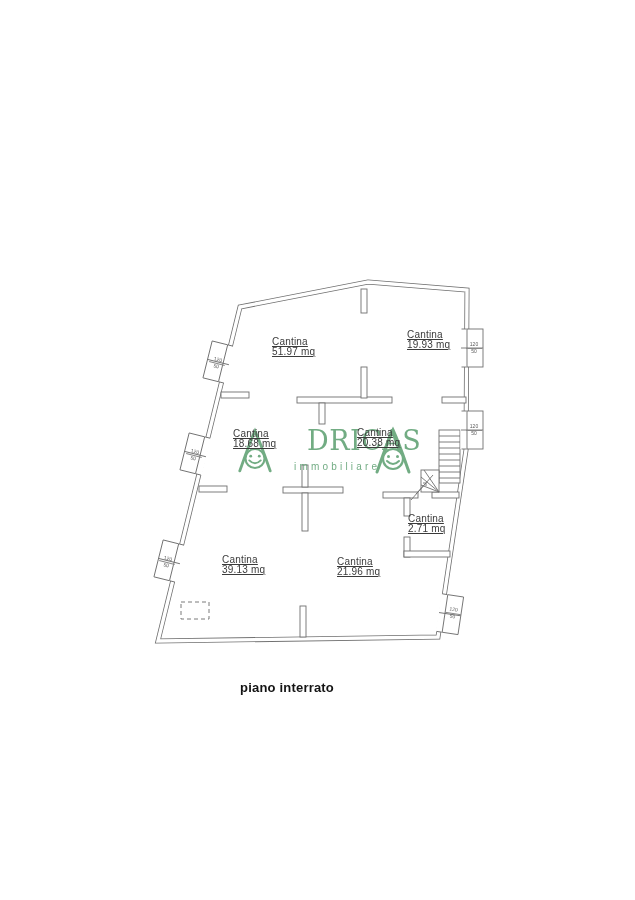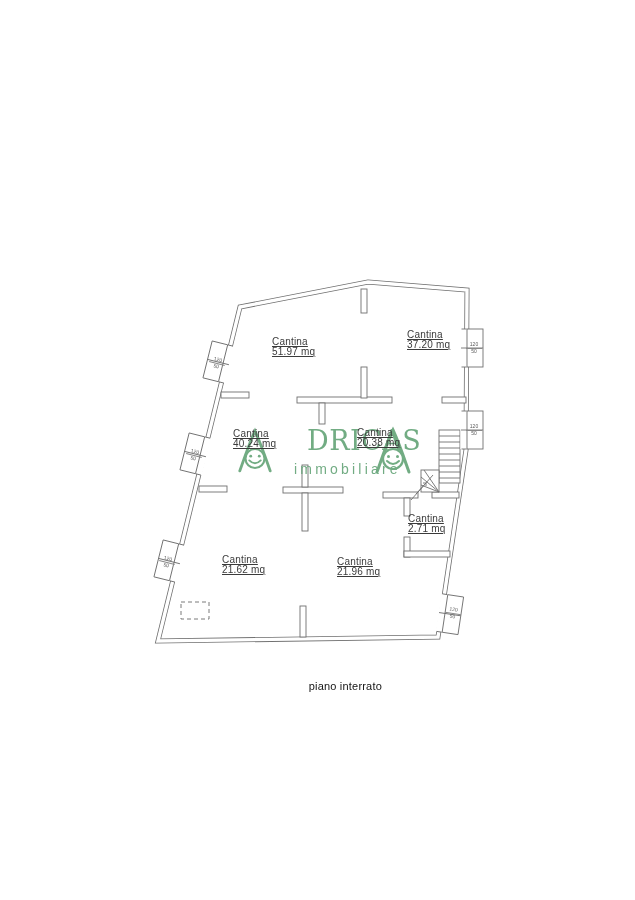--- a/index.html
+++ b/index.html
@@ -8,28 +8,28 @@
   #plan-svg{position:absolute;left:0;top:0;z-index:1;}
   
   .room{position:absolute;z-index:3;font-size:10px;line-height:9.5px;color:#3b3b3b;
         letter-spacing:0.2px;white-space:nowrap;text-decoration:underline;}
   
   .winlabel{position:absolute;z-index:3;width:16px;text-align:center;font-size:5px;
             line-height:5.8px;color:#5a5a5a;transform-origin:center;}
   .winlabel .top{display:block;border-bottom:0.6px solid #8a8a8a;}
   .winlabel .bot{display:block;}
   
-  .caption{position:absolute;z-index:3;left:240px;top:680px;width:142px;text-align:right;
-           font-size:11px;font-weight:normal;color:#141414;letter-spacing:0.2px;}
+  .caption{position:absolute;z-index:3;left:240px;top:680px;width:142px;text-align:left;
+           font-size:13px;font-weight:bold;color:#141414;letter-spacing:0.2px;}
   
   #watermark{position:absolute;z-index:2;left:236px;top:424px;width:180px;height:52px;
              opacity:0.88;}
   #watermark .brand-mid{position:absolute;left:33px;top:1px;font-family:"DejaVu Serif",serif;
              font-size:27px;color:#5fa173;letter-spacing:0.5px;margin-left:38px;}
-  #watermark .tagline{position:absolute;left:58px;top:37px;font-size:14px;color:#5fa173;
+  #watermark .tagline{position:absolute;left:58px;top:37px;font-size:10px;color:#5fa173;
              letter-spacing:3.2px;font-family:"Liberation Sans",sans-serif;}
   .a-icon{position:absolute;}
 </style>
 </head>
 <body>
 
 <div id="page">
 
   <svg id="plan-svg" width="635" height="900" viewBox="0 0 635 900">
     <g stroke="#6f6f6f" fill="none" stroke-width="1">
@@ -132,37 +132,37 @@
     </svg>
     <span class="tagline">immobiliare</span>
   </div>
 
   <div class="room" style="left:272px;top:337px">
     <span>Cantina</span><br>
     <span>51.97 mq</span>
   </div>
   <div class="room" style="left:407px;top:330px">
     <span>Cantina</span><br>
-    <span>37.20 mq</span>
+    <span>19.93 mq</span>
   </div>
   <div class="room" style="left:233px;top:429px">
     <span>Cantina</span><br>
-    <span>40.24 mq</span>
+    <span>18.68 mq</span>
   </div>
   <div class="room" style="left:357px;top:428px">
     <span>Cantina</span><br>
     <span>20.38 mq</span>
   </div>
   <div class="room" style="left:408px;top:514px">
     <span>Cantina</span><br>
     <span>2.71 mq</span>
   </div>
   <div class="room" style="left:222px;top:555px">
     <span>Cantina</span><br>
-    <span>21.62 mq</span>
+    <span>39.13 mq</span>
   </div>
   <div class="room" style="left:337px;top:557px">
     <span>Cantina</span><br>
     <span>21.96 mq</span>
   </div>
 
   <div class="winlabel" style="left:209px;top:357px;transform:rotate(14deg)">
     <span class="top">120</span>
     <span class="bot">50</span>
   </div>

